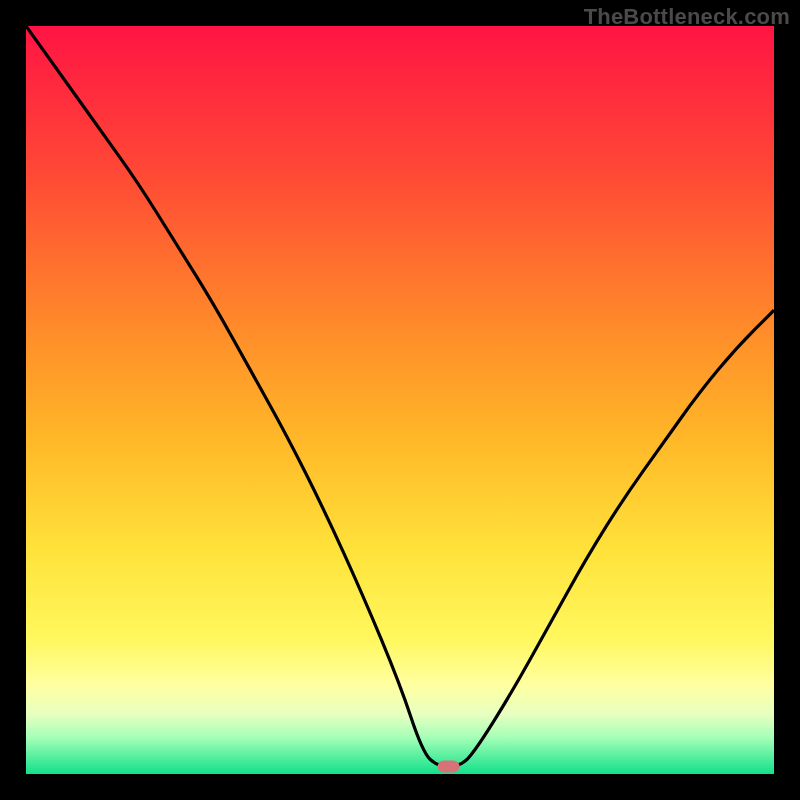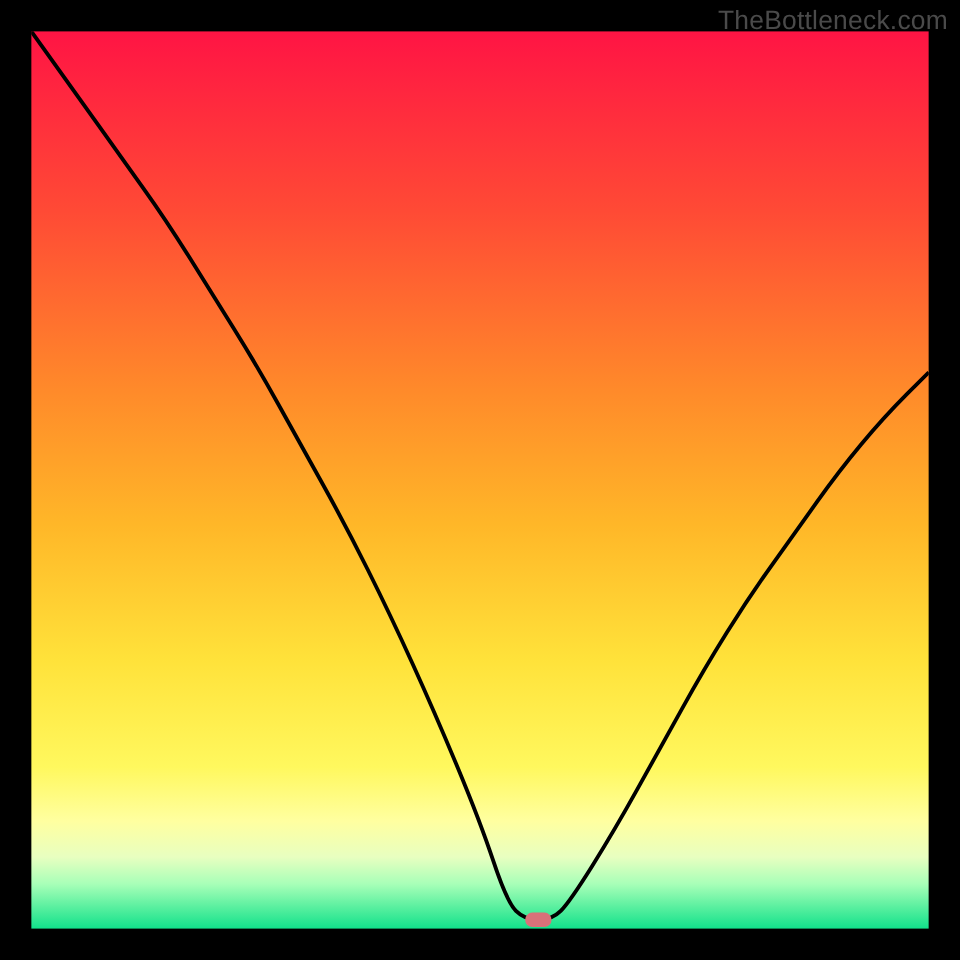--- a/index.html
+++ b/index.html
@@ -16,21 +16,21 @@
     width: 800px;
     height: 800px;
     background: #000;
   }
   .watermark {
     position: absolute;
     top: 4px;
     right: 10px;
     color: #4a4a4a;
     font-size: 22px;
-    font-weight: 400;
+    font-weight: 700;
     letter-spacing: 0.2px;
     z-index: 10;
   }
   .plot {
     position: absolute;
     left: 26px;
     top: 26px;
     width: 748px;
     height: 748px;
   }

